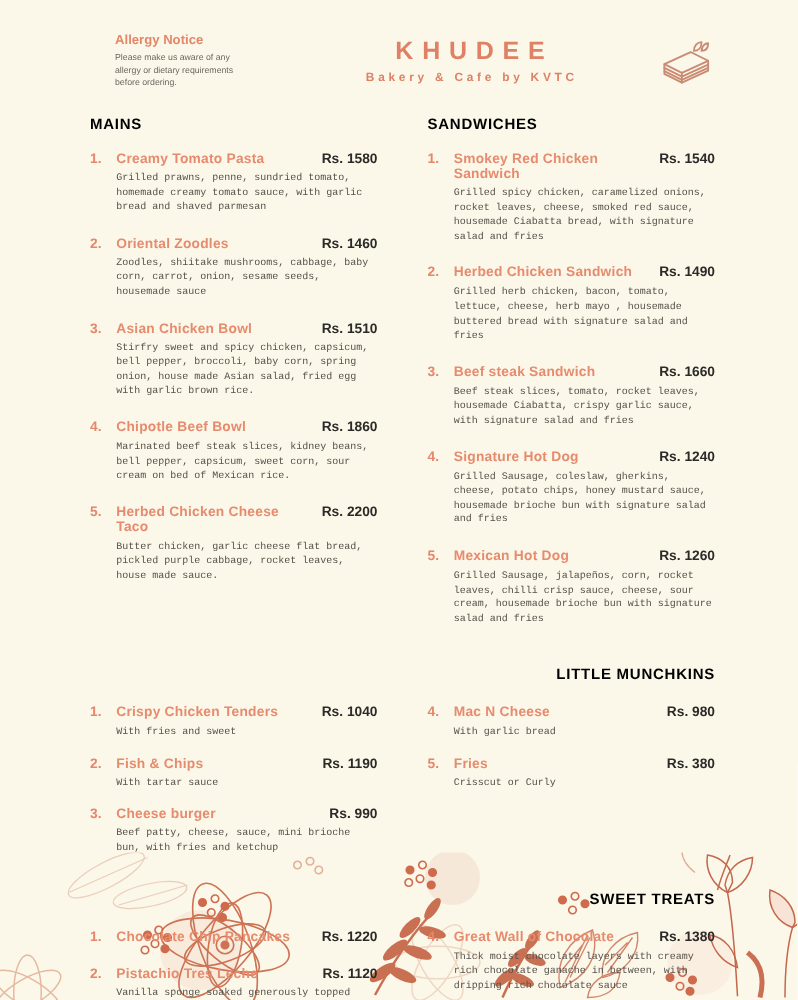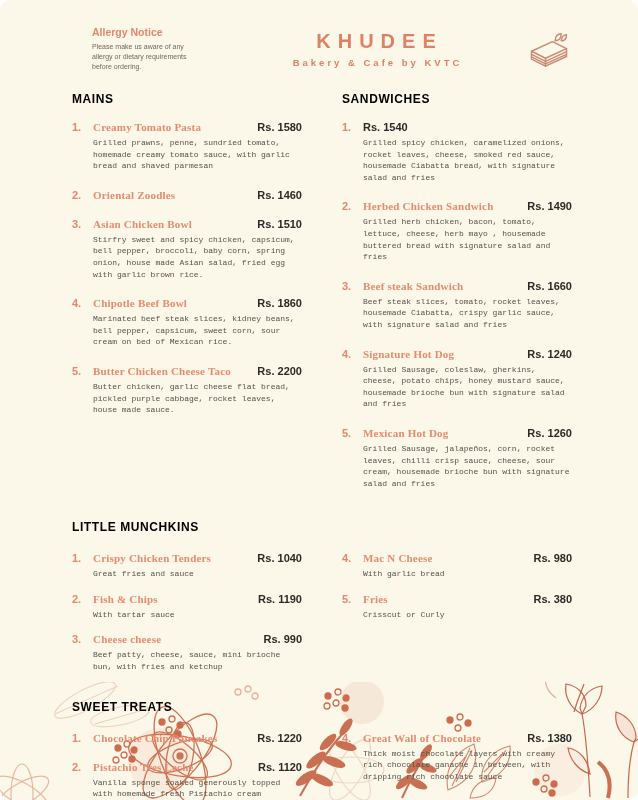--- a/index.html
+++ b/index.html
@@ -3,42 +3,41 @@
 <meta charset="utf-8">
 <style>
   html,body{margin:0;padding:0;}
   .page{
     position:relative;
     width:638px;height:800px;
     background:#fbf7e9;
     font-family:"Liberation Sans", sans-serif;
     overflow:hidden;
     box-sizing:border-box;
-    border-radius:10px;
   }
   .content{position:relative;z-index:1;padding:26px 66px 0 72px;}
   
   .header{display:flex;align-items:flex-start;margin-bottom:18px;}
   .allergy{width:158px;margin-left:20px;flex:none;}
   .allergy-title{font-size:10.5px;font-weight:bold;color:#e4876b;margin-bottom:4px;}
   .allergy-text{font-size:7px;color:#6e685f;line-height:1.45;width:108px;}
   .brand{flex:1;text-align:center;padding-top:4px;}
   .brand-name{font-size:20px;font-weight:bold;color:#df8165;letter-spacing:7px;margin-left:7px;}
   .brand-tagline{font-size:9.5px;font-weight:bold;color:#df8165;letter-spacing:3px;margin-top:4px;margin-left:3px;}
   .cake{width:70px;flex:none;display:flex;justify-content:flex-end;padding-top:6px;}
   
   .cols{display:flex;gap:40px;}
   .col{width:230px;flex:none;}
   .section-title{font-size:12px;font-weight:bold;color:#000000;letter-spacing:.6px;margin:0 0 15px 0;}
-  .section-title.center{text-align:left;margin:14px 0 18px 0;}
+  .section-title.center{text-align:right;margin:14px 0 18px 0;}
   .item{margin-bottom:17px;}
   .item.tight{margin-bottom:13px;}
   .item-head{display:flex;align-items:baseline;}
   .num{width:21px;flex:none;font-size:11px;font-weight:bold;color:#e4876b;}
-  .title{flex:1;font-size:11px;font-weight:bold;color:#e68b6d;letter-spacing:.2px;padding-right:22px;font-family:Liberation Serif, serif;}
+  .title{flex:1;font-size:11px;font-weight:bold;color:#e68b6d;letter-spacing:.2px;padding-right:10px;}
   .price{flex:none;font-size:11px;font-weight:bold;color:#2b2a28;white-space:nowrap;text-align:center;}
   .desc{margin:4px 0 0 21px;font-size:8px;color:#57524b;line-height:1.45;white-space:pre-line;font-family:Liberation Mono, monospace;}
   
   .decor{position:absolute;left:0;bottom:0;width:638px;height:118px;z-index:0;}
 </style>
 </head>
 <body>
 
 <div class="page">
   <div class="content">
@@ -76,53 +75,55 @@
               <span class="price">Rs. 1580</span>
             </div>
           <div class="desc">Grilled prawns, penne, sundried tomato, homemade creamy tomato sauce, with garlic bread and shaved parmesan</div>
         </div>
         <div class="item">
           <div class="item-head">
               <span class="num">2.</span>
               <span class="title">Oriental Zoodles</span>
               <span class="price">Rs. 1460</span>
             </div>
+          <div class="desc">Zoodles, shiitake mushrooms, cabbage, baby corn, carrot, onion, sesame seeds, housemade sauce</div>
         </div>
         <div class="item">
           <div class="item-head">
               <span class="num">3.</span>
               <span class="title">Asian Chicken Bowl</span>
               <span class="price">Rs. 1510</span>
             </div>
           <div class="desc">Stirfry sweet and spicy chicken, capsicum, bell pepper, broccoli, baby corn, spring onion, house made Asian salad, fried egg with garlic brown rice.</div>
         </div>
         <div class="item">
           <div class="item-head">
               <span class="num">4.</span>
               <span class="title">Chipotle Beef Bowl</span>
               <span class="price">Rs. 1860</span>
             </div>
           <div class="desc">Marinated beef steak slices, kidney beans, bell pepper, capsicum, sweet corn, sour cream on bed of Mexican rice.</div>
         </div>
         <div class="item">
           <div class="item-head">
               <span class="num">5.</span>
-              <span class="title">Butter Chicken Cheese Taco</span>
+              <span class="title">Herbed Chicken Cheese Taco</span>
               <span class="price">Rs. 2200</span>
             </div>
           <div class="desc">Butter chicken, garlic cheese flat bread, pickled purple cabbage, rocket leaves, house made sauce.</div>
         </div>
       </div>
 
       <div class="col">
         <h2 class="section-title">SANDWICHES</h2>
 
         <div class="item">
           <div class="item-head">
               <span class="num">1.</span>
+              <span class="title">Smokey Red Chicken Sandwich</span>
               <span class="price">Rs. 1540</span>
             </div>
           <div class="desc">Grilled spicy chicken, caramelized onions, rocket leaves, cheese, smoked red sauce, housemade Ciabatta bread, with signature salad and fries</div>
         </div>
         <div class="item">
           <div class="item-head">
               <span class="num">2.</span>
               <span class="title">Herbed Chicken Sandwich</span>
               <span class="price">Rs. 1490</span>
             </div>
@@ -157,34 +158,34 @@
 
     <h2 class="section-title center">LITTLE MUNCHKINS</h2>
     <div class="cols">
       <div class="col">
         <div class="item tight">
           <div class="item-head">
               <span class="num">1.</span>
               <span class="title">Crispy Chicken Tenders</span>
               <span class="price">Rs. 1040</span>
             </div>
-          <div class="desc">Great fries and sauce</div>
+          <div class="desc">With fries and sweet</div>
         </div>
         <div class="item tight">
           <div class="item-head">
               <span class="num">2.</span>
               <span class="title">Fish &amp; Chips</span>
               <span class="price">Rs. 1190</span>
             </div>
           <div class="desc">With tartar sauce</div>
         </div>
         <div class="item tight">
           <div class="item-head">
               <span class="num">3.</span>
-              <span class="title">Cheese cheese</span>
+              <span class="title">Cheese burger</span>
               <span class="price">Rs. 990</span>
             </div>
           <div class="desc">Beef patty, cheese, sauce, mini brioche bun, with fries and ketchup</div>
         </div>
       </div>
       <div class="col">
         <div class="item tight">
           <div class="item-head">
               <span class="num">4.</span>
               <span class="title">Mac N Cheese</span>

